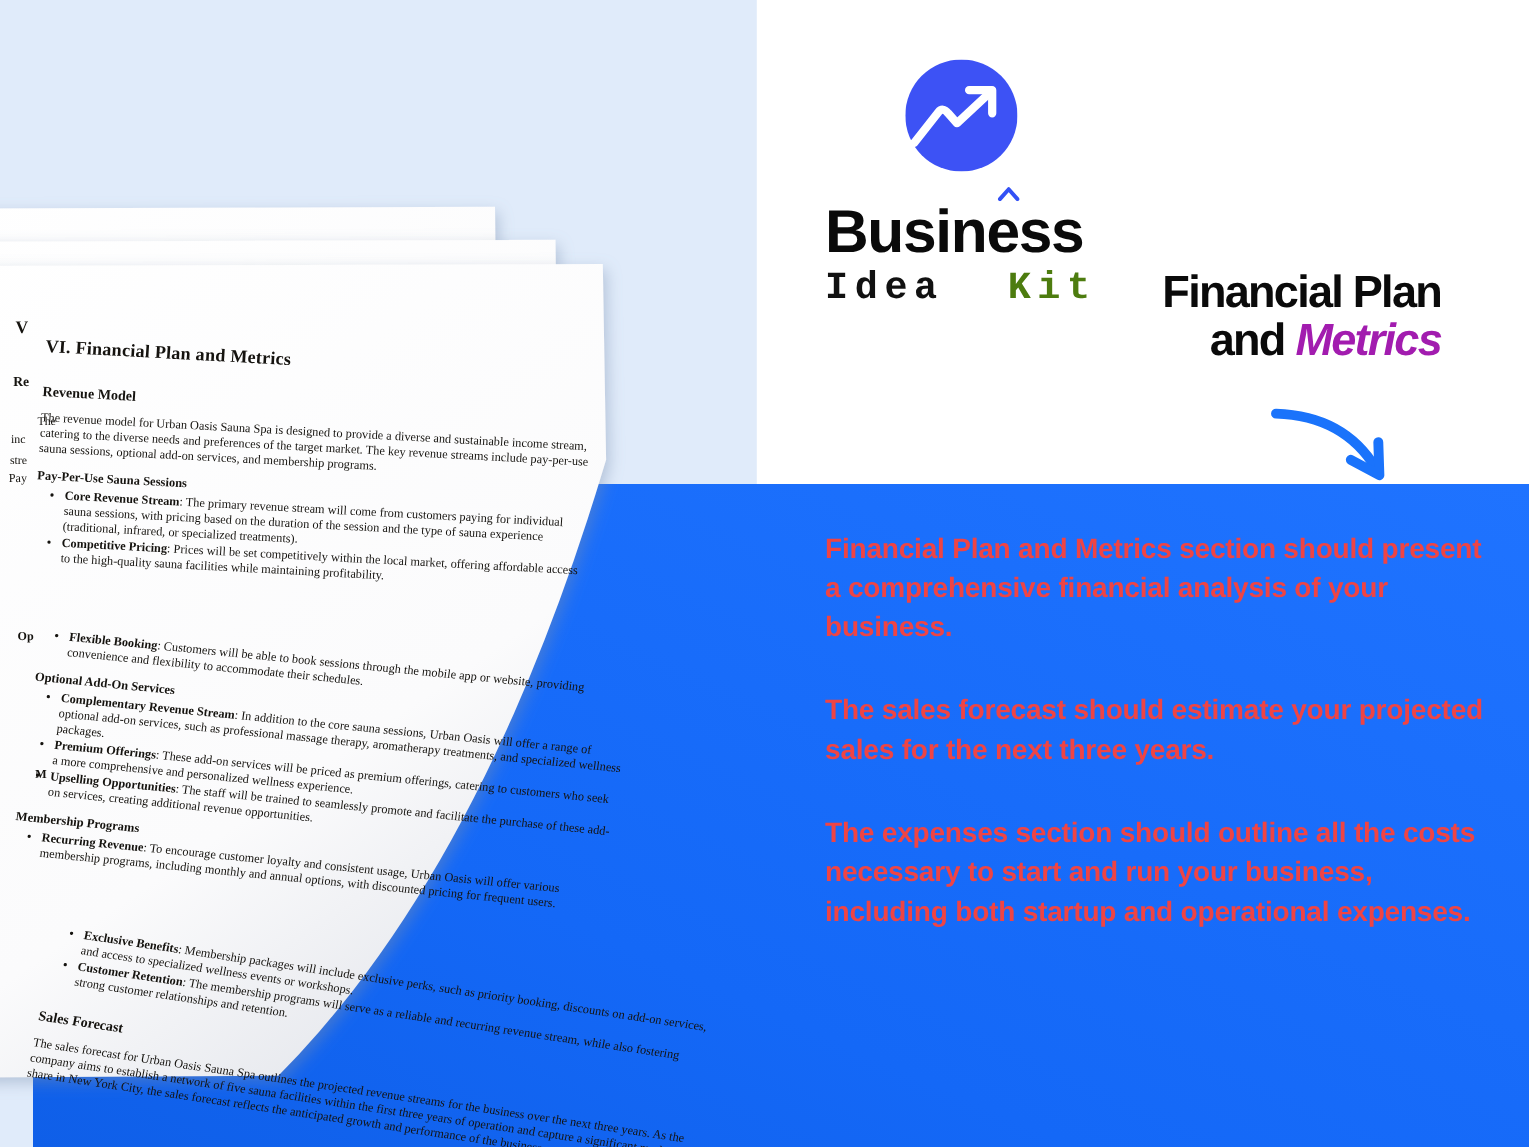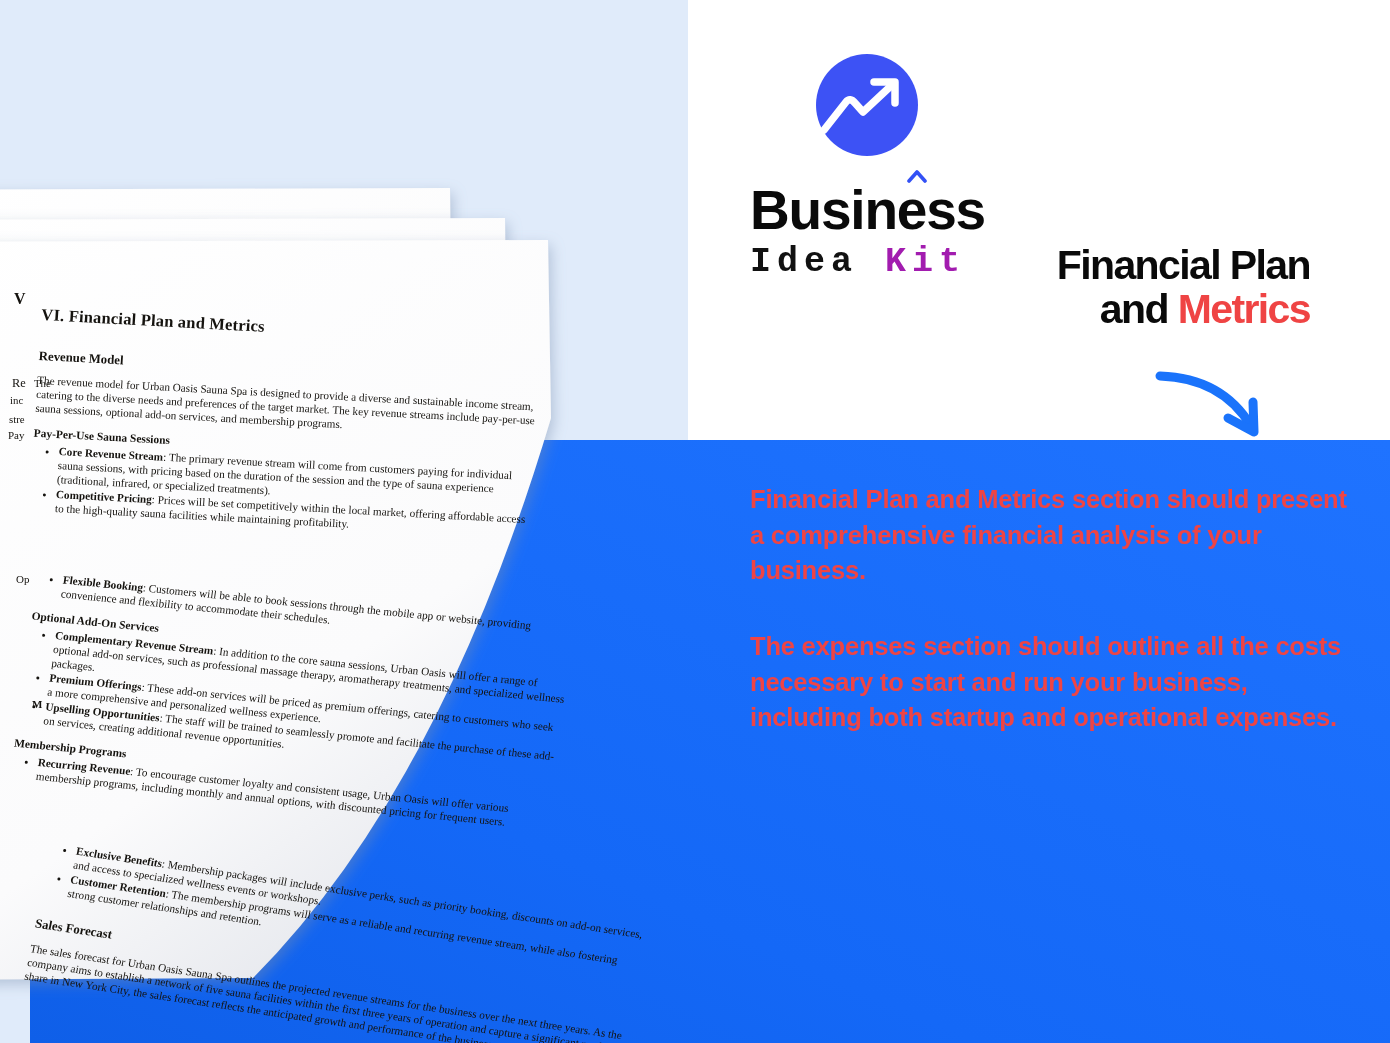--- a/index.html
+++ b/index.html
@@ -98,28 +98,28 @@
     letter-spacing:-1.2px; line-height:1; position:relative; display:block;
   }
   .circumflex {
     position:absolute; left:157px; top:-14px; width:20px; height:14px;
   }
   .logo-ideakit {
     font-family:"Liberation Mono", monospace;
     font-size:35px; font-weight:bold; letter-spacing:6px;
     line-height:1.1; margin-top:5px; color:#111;
   }
-  .logo-kit { color:#a21caf; }
+  .logo-kit { color:#4d7c0f;margin-left:31px; }
 
   .headline {
     position:absolute; left:750px; top:243px; width:560px;
     font-size:41px; font-weight:bold; line-height:1.08;
     letter-spacing:-1.6px; color:#0a0a0a;text-align:right;
   }
-  .headline .hl-blue { color:#ef4444; }
+  .headline .hl-blue { color:#a21caf;font-style:italic; }
 
   .curve-arrow { position:absolute; left:1150px; top:352px; width:140px; height:95px; }
 
   .body-copy {
     position:absolute; left:750px; top:482px; width:600px;
     color:#ef4444; font-size:25.5px; font-weight:bold; line-height:1.4;
     letter-spacing:-.2px;
   }
   .body-copy p { margin:0 0 40px 0; }
   .body-copy p:last-child { margin-bottom:16px; }
@@ -167,26 +167,26 @@
       </g>
 
       <g filter="url(#pshadow)">
         <path d="M -100 92 L 548 90 L 551 268 Q 440 640 253 828 L -92 830 Q -24 480 -100 92 Z" fill="url(#paperg)"></path>
       </g>
     </svg>
   </div>
 
   <div id="back-doc-text">
     <span class="back-frag" style="left:14px; top:140px; font-size:16px; font-weight:bold;">V</span>
-    <span class="back-frag" style="left:12px; top:190px; font-size:12.4px; font-weight:normal;margin-top:36px;">Re</span>
+    <span class="back-frag" style="left:12px; top:190px; font-size:12.4px; font-weight:bold;">Re</span>
     <span class="back-frag" style="left:11px; top:227px; font-size:10.8px;margin-left:23px;">The</span>
     <span class="back-frag" style="left:10px; top:244px; font-size:10.8px;font-family:Liberation Serif, serif;">inc</span>
     <span class="back-frag" style="left:9px;  top:263px; font-size:10.8px;">stre</span>
     <span class="back-frag" style="left:8px;  top:279px; font-size:11px; font-weight:normal;">Pay</span>
-    <span class="back-frag" style="left:16px; top:423px; font-size:11px; font-weight:normal;">Op</span>
+    <span class="back-frag" style="left:16px; top:423px; font-size:11px; font-weight:bold;">Op</span>
     <span class="back-frag" style="left:32px; top:548px; font-size:11px; font-weight:bold;">M</span>
   </div>
 
   <div id="front-doc-text" class="page-text">
 
     <div class="front-inner">
       <h1 class="doc-h1">VI. Financial Plan and Metrics</h1>
       <h2 class="doc-h2">Revenue Model</h2>
       <p class="doc-p">The revenue model for Urban Oasis Sauna Spa is designed to provide a diverse and sustainable income stream, catering to the diverse needs and preferences of the target market. The key revenue streams include pay-per-use sauna sessions, optional add-on services, and membership programs.</p>
       <div class="doc-sub">Pay-Per-Use Sauna Sessions</div>
@@ -244,16 +244,17 @@
     <span>and </span><span class="hl-blue">Metrics</span>
   </div>
 
   <svg class="curve-arrow" viewBox="0 0 140 95">
     <path d="M 10 24 Q 72 26 101 74" fill="none" stroke="#1a73fb" stroke-width="9" stroke-linecap="round"></path>
     <path d="M 104 80 L 78 66 M 104 80 L 103 50" fill="none" stroke="#1a73fb" stroke-width="9" stroke-linecap="round" stroke-linejoin="round"></path>
   </svg>
 
   <div class="body-copy">
     <p>Financial Plan and Metrics section should present a comprehensive financial analysis of your business.</p>
+    <p>The sales forecast should estimate your projected sales for the next three years.</p>
     <p>The expenses section should outline all the costs necessary to start and run your business, including both startup and operational expenses.</p>
   </div>
 
 </div>
 
 </body></html>

